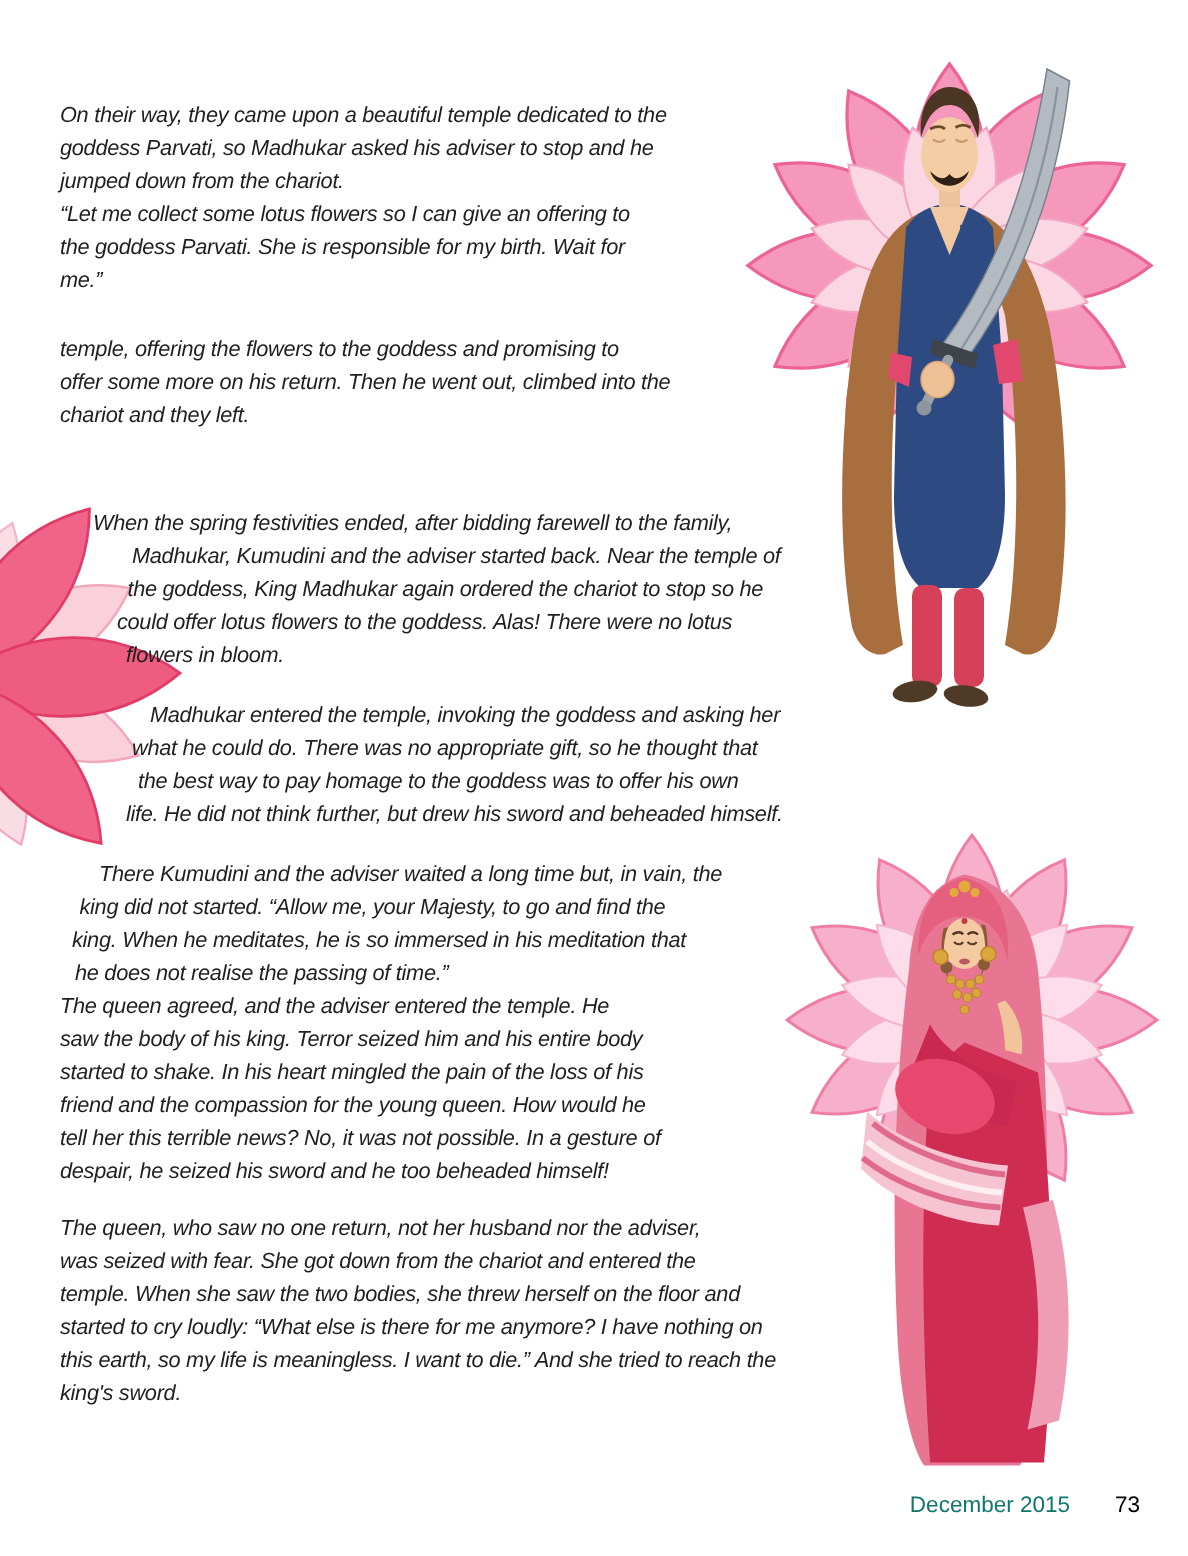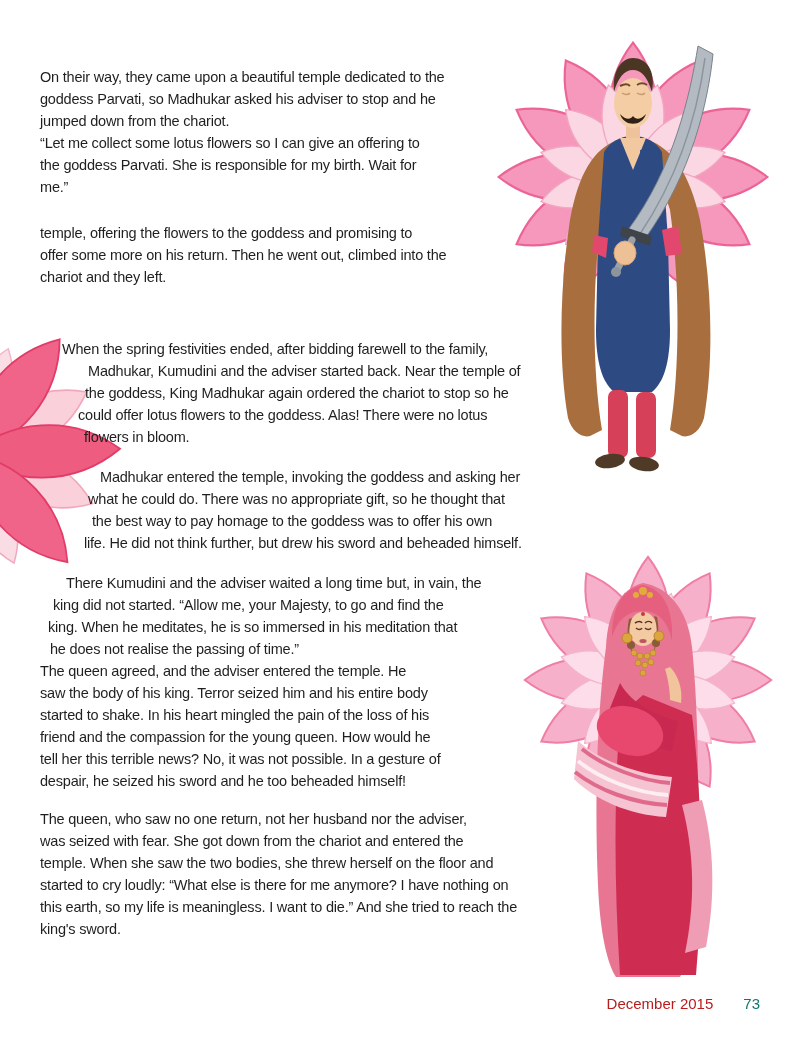--- a/index.html
+++ b/index.html
@@ -1,21 +1,21 @@
 <!DOCTYPE html>
 <html><head>
 <meta charset="utf-8">
 <style>
   html,body{margin:0;padding:0;background:#ffffff;}
   .page{
     position:relative;width:792px;height:1037px;background:#ffffff;overflow:hidden;
     font-family:"Liberation Sans","DejaVu Sans",sans-serif;
   }
   .para{position:absolute;color:#1f1f1f;font-size:14.5px;line-height:22px;letter-spacing:-0.2px;}
-  .para .line{white-space:nowrap;height:22px;}
+  .para .line{white-space:nowrap;height:22px;font-style:italic;}
   .p1{left:40px;top:66px;}
   .p2{left:40px;top:222px;}
   .p3{left:40px;top:338px;}
   .p3 .line:nth-child(1){margin-left:22px}
   .p3 .line:nth-child(2){margin-left:48px}
   .p3 .line:nth-child(3){margin-left:45px}
   .p3 .line:nth-child(4){margin-left:38px}
   .p3 .line:nth-child(5){margin-left:44px}
   .p4{left:52px;top:466px;}
   .p4 .line:nth-child(1){margin-left:48px}
@@ -29,22 +29,22 @@
   .p5 .line:nth-child(4){margin-left:10px}
   .p6{left:40px;top:808px;}
   .illus{position:absolute;}
   .illus-king{left:490px;top:40px;width:300px;height:440px;}
   .illus-queen{left:520px;top:555px;width:272px;height:425px;}
   .illus-lotus-left{left:0;top:292px;width:130px;height:326px;}
   .footer{
     position:absolute;top:995px;right:32px;display:flex;align-items:baseline;gap:30px;
     font-size:15px;
   }
-  .footer .issue{color:#b91c1c;}
-  .footer .pagenum{color:#0f766e;}
+  .footer .issue{color:#0f766e;}
+  .footer .pagenum{color:#000000;}
   .text-layer{position:absolute;inset:0;z-index:2;}
   svg{display:block;}
 </style>
 </head>
 <body>
 
 <div class="page">
 
   <div class="illus illus-lotus-left">
     <svg width="130" height="326" viewBox="0 0 130 326">

